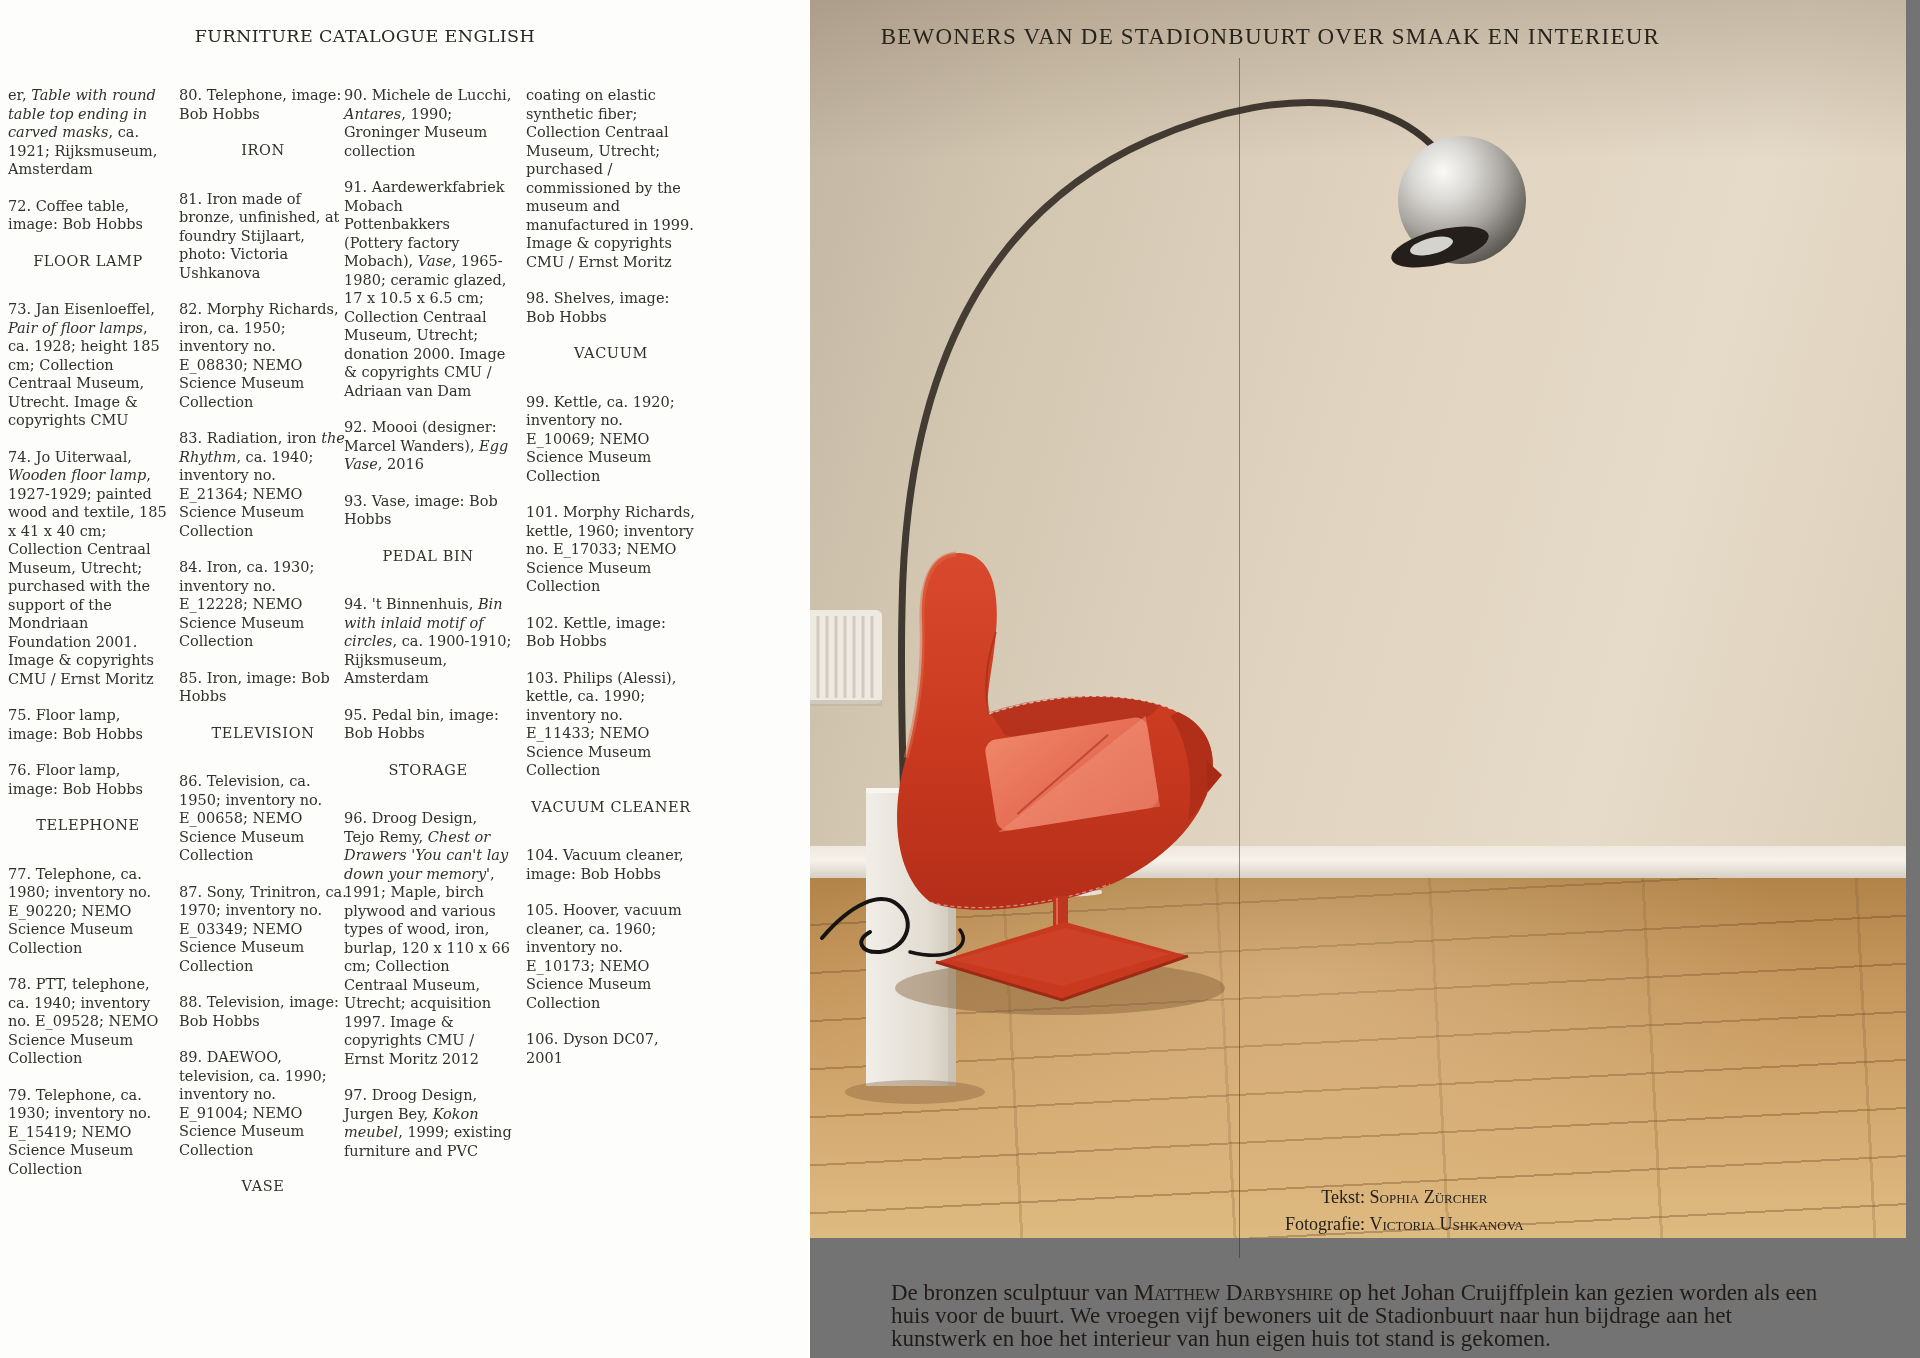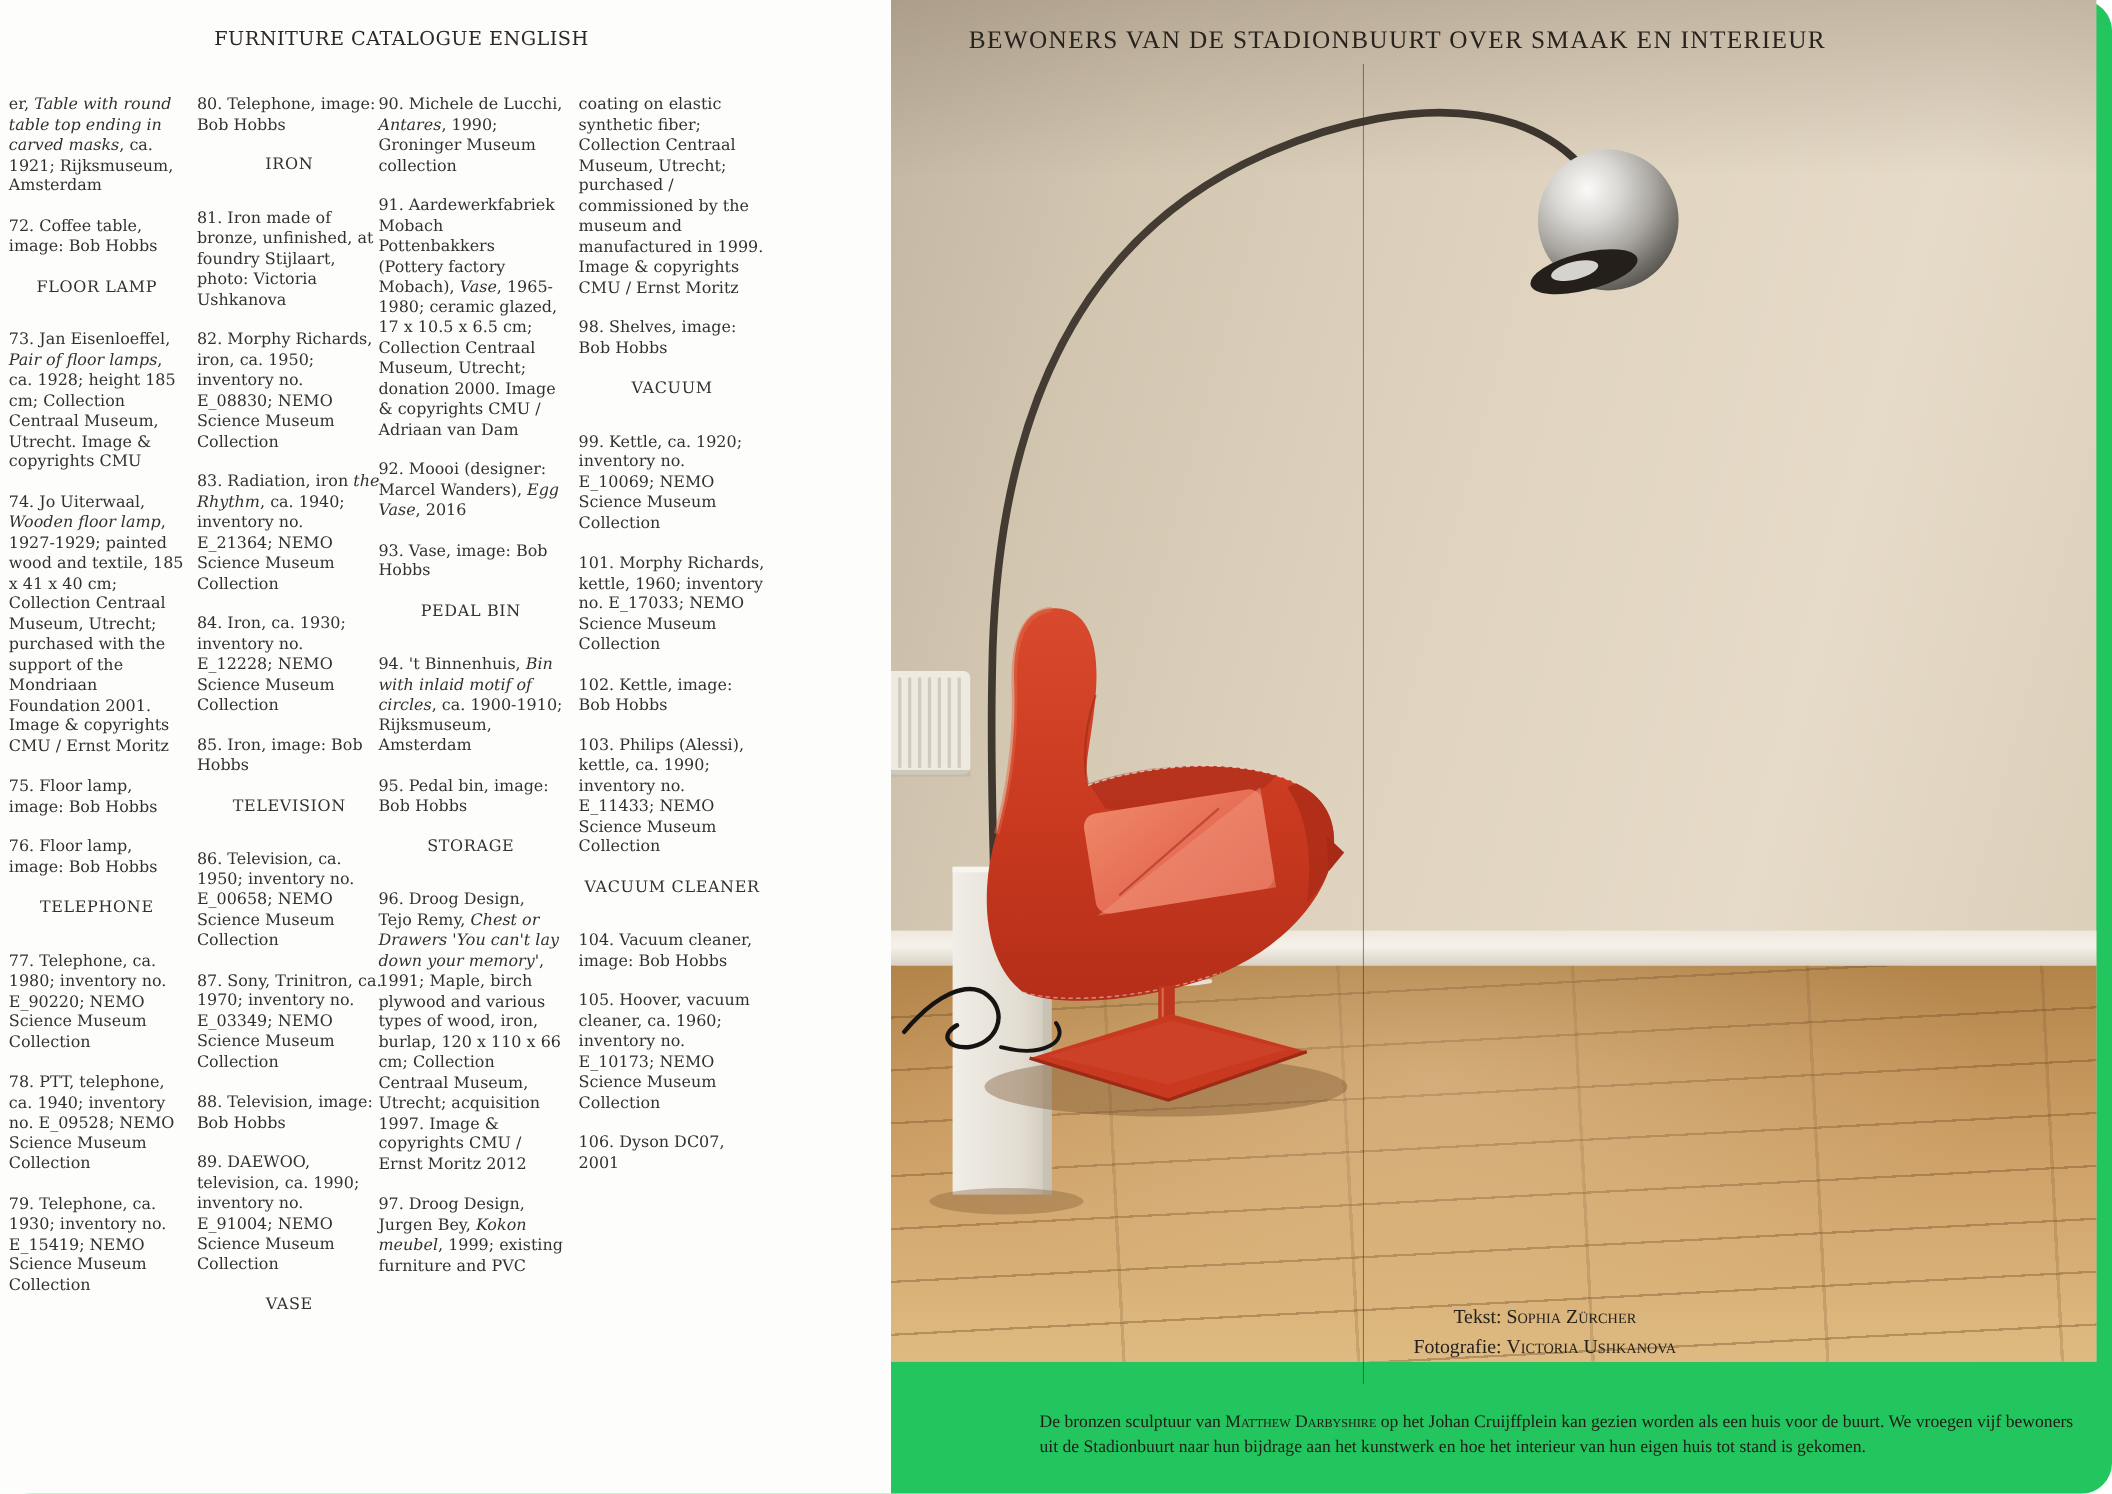--- a/index.html
+++ b/index.html
@@ -1,18 +1,18 @@
 <!DOCTYPE html>
 <html lang="en"><head>
 <meta charset="utf-8">
 <style>
   html,body{margin:0;padding:0;background:#ffffff;}
   body{width:1920px;height:1358px;overflow:hidden;position:relative;
        font-family:"DejaVu Serif",serif;color:#33302c;}
-  .spread{position:absolute;inset:0;background:#22c55e;border-radius:28px;}
+  .spread{position:absolute;inset:0;background:#737373;}
 
   
   .left-page{position:absolute;left:0;top:0;width:810px;height:1358px;background:#fdfdfc;}
   .cat-header{position:absolute;left:165px;top:26px;width:400px;text-align:center;
               font-size:17.5px;letter-spacing:.4px;color:#2c2824;}
   .col{position:absolute;top:86px;font-size:14.5px;line-height:18.5px;
        text-align:left;-webkit-hyphens:auto;hyphens:auto;}
   .col-1{left:8px;width:160px;}
   .col-2{left:179px;width:168px;}
   .col-3{left:344px;width:168px;}
@@ -36,22 +36,22 @@
           repeating-linear-gradient(177deg,rgba(105,68,30,0) 0 46px,rgba(105,68,30,.35) 46px 48px),
           repeating-linear-gradient(87deg,rgba(105,68,30,0) 0 210px,rgba(120,85,45,.22) 210px 213px),
           linear-gradient(180deg,#b2844a 0%,#c3945a 25%,#d2a76e 60%,#debb82 100%);}
   .scene{position:absolute;left:0;top:0;}
   .photo-header{position:absolute;left:70px;top:24px;width:780px;text-align:right;
         font-family:"Liberation Serif",serif;font-size:23px;letter-spacing:1.2px;color:#29231d;}
   .credits{position:absolute;left:475px;top:1184px;font-family:"Liberation Serif",serif;
         font-size:18px;line-height:27px;color:#26211c;text-align:center;}
   .fold-line{position:absolute;left:1239px;top:58px;width:1px;height:1200px;
         background:rgba(50,42,34,.5);}
-  .caption{position:absolute;left:945px;top:1281px;width:940px;
-        font-family:"Liberation Serif",serif;font-size:16px;line-height:23px;color:#211c17;}
+  .caption{position:absolute;left:891px;top:1281px;width:940px;
+        font-family:"Liberation Serif",serif;font-size:23px;line-height:23px;color:#211c17;}
 </style>
 </head>
 <body>
 
 <div class="spread">
 
   <div class="left-page" lang="en">
     <div class="cat-header">FURNITURE CATALOGUE ENGLISH</div>
     <div class="col col-1">
         <div class="entry"><span>er, </span><span class="it">Table with round table top ending in carved masks</span><span>, ca. 1921; Rijksmuseum, Amsterdam</span></div>

